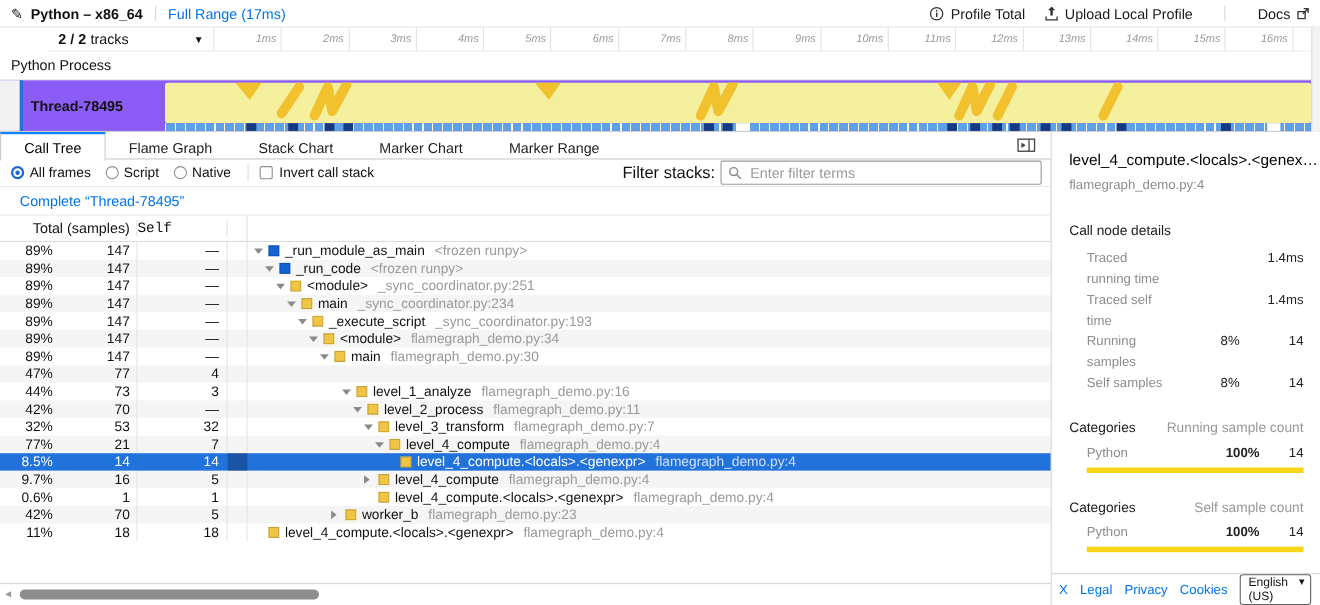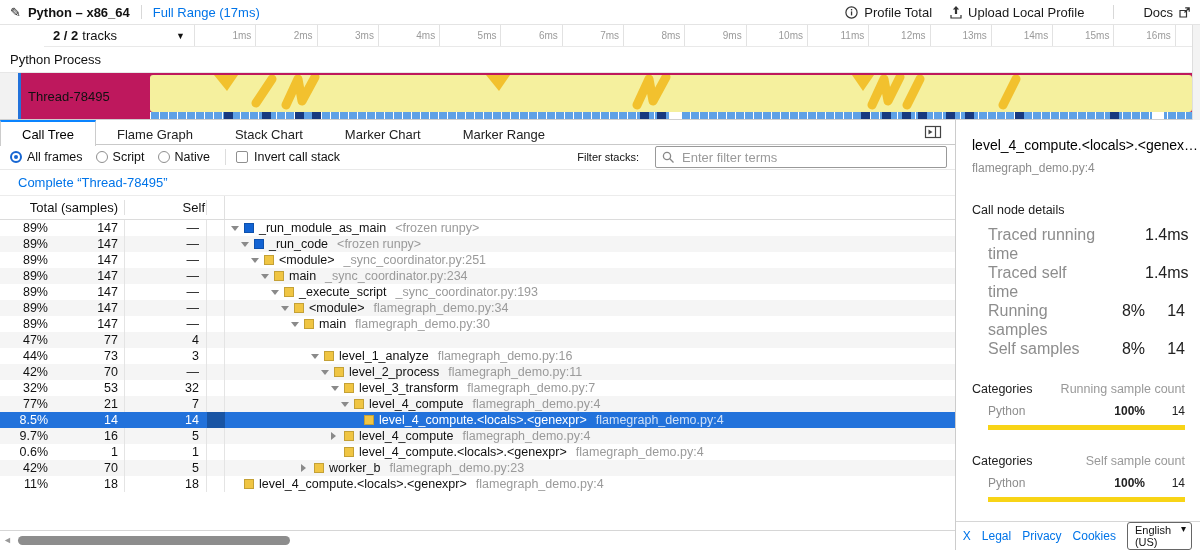--- a/index.html
+++ b/index.html
@@ -18,29 +18,29 @@
   .link { color:#0074e8; text-decoration:none; }
   .topbar .right { margin-left:auto; display:flex; align-items:center; gap:18px; color:#1a1a1a; }
   .tb-item { display:flex; align-items:center; gap:6px; cursor:default; }
   .tb-item svg { display:block; }
   
   .ruler { height:22px; flex:0 0 22px; display:flex; border-bottom:1px solid #e9e9e9;margin-left:44px; }
   .tracks-dd { width:150px; flex:0 0 150px; display:flex; align-items:center;
     padding-left:9px; font-size:13px; }
   .tracks-dd .cnt { font-weight:bold; margin-right:4px; }
   .tracks-dd .arrow { margin-left:auto; margin-right:9px; font-size:9px; color:#111; }
-  .ticks { flex:1; display:flex; margin-right:8px; border-left:1px solid #e2e2e2; }
+  .ticks { flex:1; display:flex; margin-right:8px; border-left:1px solid #e2e2e2;font-style:italic; }
   .tick { flex:0 0 61.3px; display:flex; align-items:center; justify-content:flex-end;
     padding-right:4px; border-right:1px solid #e2e2e2; font-size:10px; color:#9a9a9a; }
   .tick-fill { flex:1; }
   
   .process-row { height:26px; flex:0 0 26px; display:flex; align-items:center;
     padding-left:10px; font-size:13px; border-bottom:1px solid #e7e7e7; background:#fff; }
-  .thread-row { height:47px; flex:0 0 47px; position:relative; background:#be185d;
-    border-bottom:1px solid #cfcfcf; }
+  .thread-row { height:47px; flex:0 0 47px; position:relative; background:#8b5cf6;
+    border-bottom:1px solid #cfcfcf;font-weight:bold; }
   .thread-gutter { position:absolute; left:0; top:0; bottom:0; width:18px; background:#f2f2f2; }
   .thread-accent { position:absolute; left:18px; top:0; bottom:0; width:3px; background:#2272db; }
   .thread-label { position:absolute; left:28px; top:0; height:100%; display:flex;
     align-items:center; font-size:13px; color:#111; }
   .graph { position:absolute; left:150px; right:8px; top:0; bottom:0; }
   .band { position:absolute; left:0; right:0; top:2px; height:37px; }
   .band svg { width:100%; height:100%; display:block; }
   .strip { position:absolute; left:0; right:0; top:39px; height:7px;
     background:repeating-linear-gradient(90deg,#ffffff 0 1px,#5ea1e6 1px 9px); }
   .navy { position:absolute; top:0; height:7px; width:9px; background:#17397f; }
@@ -62,34 +62,34 @@
     padding:0 8px 0 10px; font-size:12.5px; border-bottom:1px solid #e9e9e9; }
   .radio { width:12px; height:12px; border-radius:50%; border:1px solid #8f8f8f;
     background:#fff; position:relative; margin-right:5px; flex:0 0 12px; }
   .radio.on { border:2px solid #1766d2; }
   .radio.on::after { content:""; position:absolute; inset:2px; border-radius:50%; background:#1766d2; }
   .fgroup { display:flex; align-items:center; margin-right:13px; }
   .fsep { width:1px; height:16px; background:#ddd; margin:0 10px 0 2px; }
   .checkbox { width:12px; height:12px; border:1px solid #8f8f8f; border-radius:2px;
     background:#fff; margin-right:6px; flex:0 0 12px; }
   .filter-right { margin-left:auto; display:flex; align-items:center; }
-  .filter-label { margin-right:16px; font-size:11px; }
+  .filter-label { margin-right:5px; font-size:15px; }
   .searchbox { position:relative; }
   .searchbox input { width:292px; height:22px; border:1px solid #999; border-radius:2px;
     padding:0 6px 0 26px; font-size:13px; font-family:"Liberation Sans",sans-serif; color:#111; outline:none; }
   .searchbox input::placeholder { color:#9a9a9a; }
   .searchbox svg { position:absolute; left:7px; top:5px; }
   
   .breadcrumb { height:26px; flex:0 0 26px; display:flex; align-items:center;
     padding-left:18px; font-size:13px; border-bottom:1px solid #ececec; }
   
   .thead { height:24px; flex:0 0 24px; display:flex; align-items:center; font-size:13px;
     border-bottom:1px solid #dcdcdc; color:#111; }
   .h-total { width:125px; flex:0 0 125px; text-align:right; padding-right:6px; border-right:1px solid #e0e0e0; }
-  .h-self  { width:82px; flex:0 0 82px; text-align:right; padding-right:1px; border-right:1px solid #e0e0e0; }
+  .h-self  { width:82px; flex:0 0 82px; text-align:left; padding-right:1px; border-right:1px solid #e0e0e0;font-family:Liberation Mono, monospace; }
   .h-gap   { width:18px; flex:0 0 18px; border-right:1px solid #e0e0e0; height:100%; }
   .rows { flex:0 0 272px; }
   .trow { height:16px; display:flex; align-items:stretch; font-size:12.5px; line-height:15px; background:#fff; }
   .trow.alt { background:#f5f5f5; }
   .trow.sel { background:#2272db; color:#fff; }
   .c-pct { width:48px; flex:0 0 48px; text-align:right; padding-top:1px; }
   .c-cnt { width:77px; flex:0 0 77px; text-align:right; padding-right:6px; padding-top:1px; border-right:1px solid #e4e4e4; }
   .c-self{ width:82px; flex:0 0 82px; text-align:right; padding-right:7px; padding-top:1px; border-right:1px solid #e4e4e4; }
   .c-gap { width:18px; flex:0 0 18px; border-right:1px solid #e4e4e4; }
   .trow.sel .c-cnt, .trow.sel .c-self, .trow.sel .c-gap { border-right-color:transparent; }
@@ -114,21 +114,21 @@
   .hscroll .thumb { position:absolute; left:18px; top:5px; width:272px; height:9px;
     border-radius:4.5px; background:#8d8d8d; }
   
   .sidebar { flex:1; border-left:1px solid #ccc; background:#fff; display:flex; flex-direction:column;
     min-width:0; }
   .sb-title { font-size:14px; color:#000; padding:17px 14px 0 16px; white-space:nowrap;
     overflow:hidden; }
   .sb-sub { font-size:12px; color:#8d8d8d; padding:8px 14px 0 16px; }
   .sb-section { font-size:12.5px; color:#202020; padding:28px 14px 0 16px; }
   .sb-details { padding:8px 15px 0 32px; }
-  .sb-drow { display:flex; font-size:16px; color:#8d8d8d; line-height:19px; }
+  .sb-drow { display:flex; font-size:12px; color:#8d8d8d; line-height:19px;gap:18px; }
   .sb-drow .lbl { flex:1; }
   .sb-drow .pct { width:44px; text-align:right; color:#222; }
   .sb-drow .val { width:40px; text-align:right; color:#222; }
   .sb-cats { padding:24px 15px 0 16px; }
   .sb-cat-head { display:flex; justify-content:space-between; font-size:12.5px; }
   .sb-cat-head .ch1 { color:#202020; }
   .sb-cat-head .ch2 { color:#999; }
   .sb-cat-row { display:flex; font-size:12px; line-height:18px; margin-top:6px; padding-left:16px; }
   .sb-cat-row .lbl { flex:1; color:#8d8d8d; }
   .sb-cat-row .pct { width:44px; text-align:right; color:#222;font-weight:bold; }

